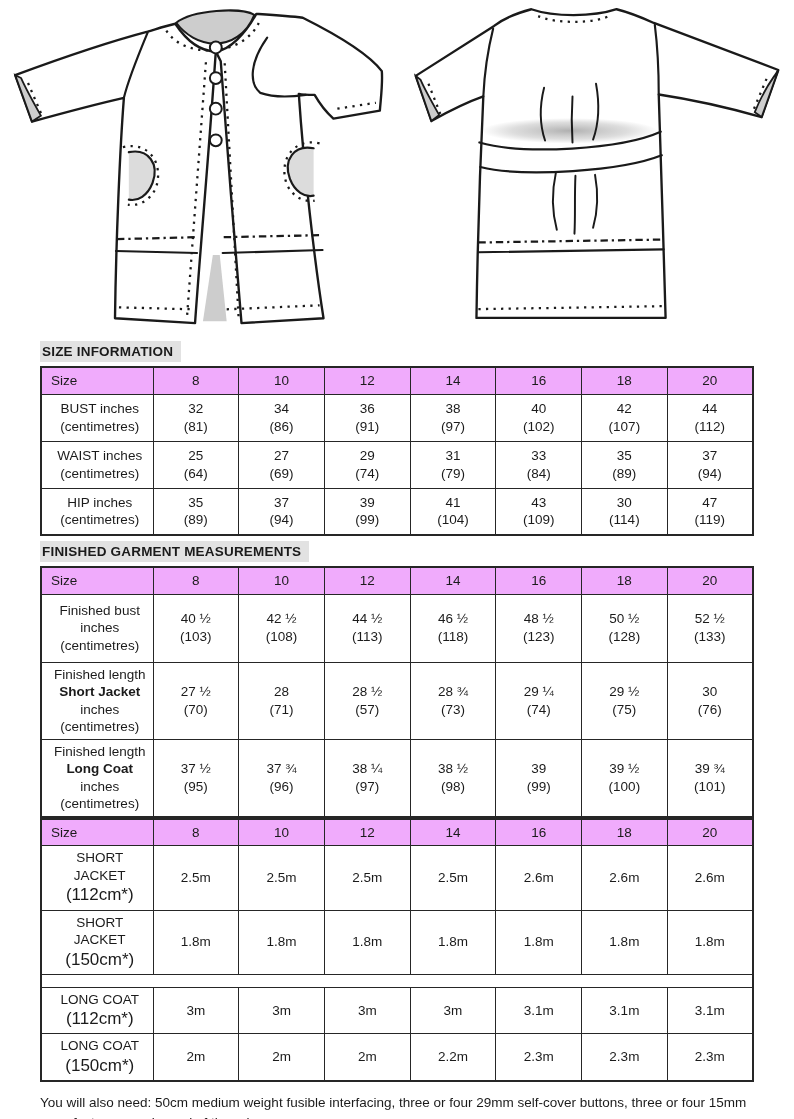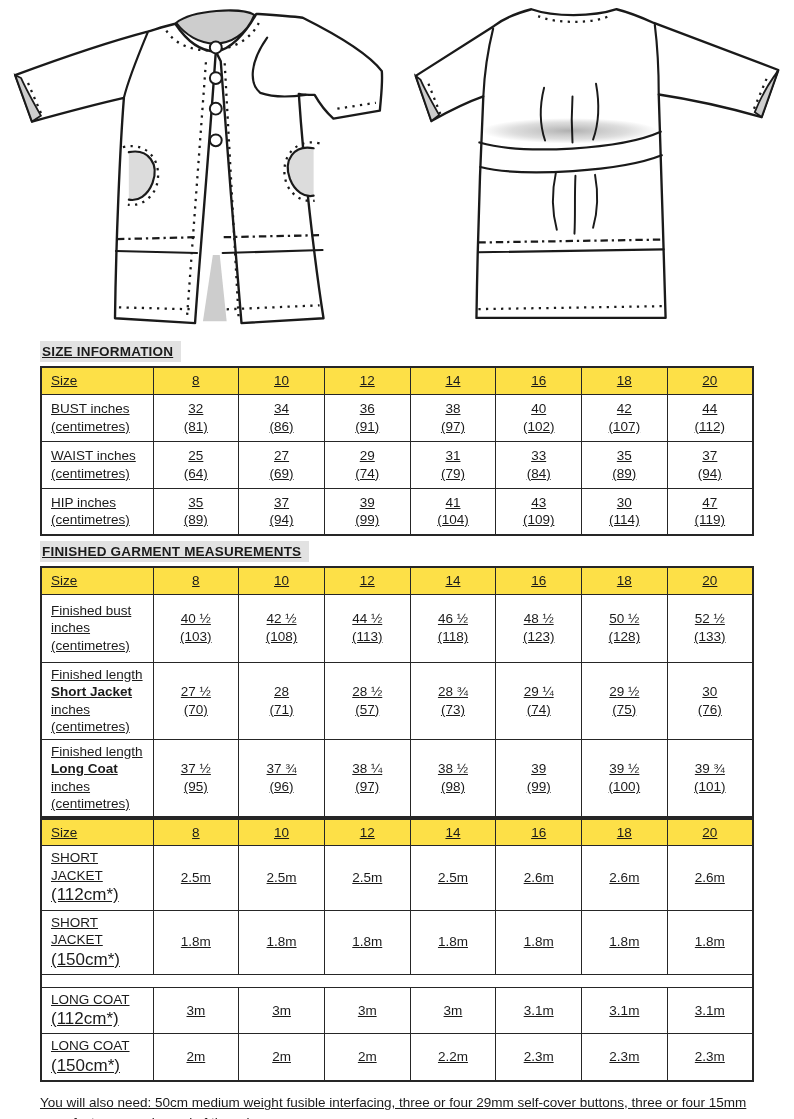--- a/index.html
+++ b/index.html
@@ -1,35 +1,35 @@
 <!DOCTYPE html>
 <html><head>
 <meta charset="utf-8">
 <style>
   html,body{margin:0;padding:0;background:#ffffff;}
   body{width:794px;height:1119px;overflow:hidden;font-family:"Liberation Sans",sans-serif;color:#1b1b1b;}
-  .page{width:794px;height:784px;text-decoration:underline;}
+  .page{width:794px;height:784px;}
 
   
   .drawings{display:flex;justify-content:space-between;height:336px;padding:0 1px;}
   .drawings svg{display:block;}
 
   
   .section-title{display:table;background:#e2e2e2;font-weight:bold;font-size:13.5px;
     letter-spacing:.2px;line-height:17px;padding:2px 8px 2px 2px;margin:5px 0 4px 40px;}
 
   
   table.chart{border-collapse:collapse;table-layout:fixed;width:714px;margin-left:40px;
     font-size:13.5px;border:2.5px solid #262626;}
   table.chart th,table.chart td{border:1.5px solid #262626;vertical-align:middle;}
   table.chart col.label-col{width:112px;}
   table.chart thead tr{height:27px;}
-  table.chart thead th{background:#fde047;font-weight:normal;text-align:center;padding:0;}
+  table.chart thead th{background:#f0abfc;font-weight:normal;text-align:center;padding:0;}
   table.chart thead th.first{text-align:left;padding-left:9px;}
-  table.chart tbody th.rowlabel{font-weight:normal;text-align:left;padding:3px 4px 3px 9px;line-height:1.3;}
+  table.chart tbody th.rowlabel{font-weight:normal;text-align:center;padding:3px 4px 3px 9px;line-height:1.3;}
   table.chart tbody td{text-align:center;padding:2px;line-height:1.3;}
   .bold{font-weight:bold;}
   .small{font-size:17px;}
   tr.spacer td{padding:0;}
 
   .sec0 tbody tr{height:47px;}
   .sec1 tbody tr:nth-child(1){height:68px;}
   .sec1 tbody tr:nth-child(2),.sec1 tbody tr:nth-child(3){height:76px;}
   .sec2 tbody tr{height:43px;}
   .sec2 tbody tr.spacer{height:13px;}

